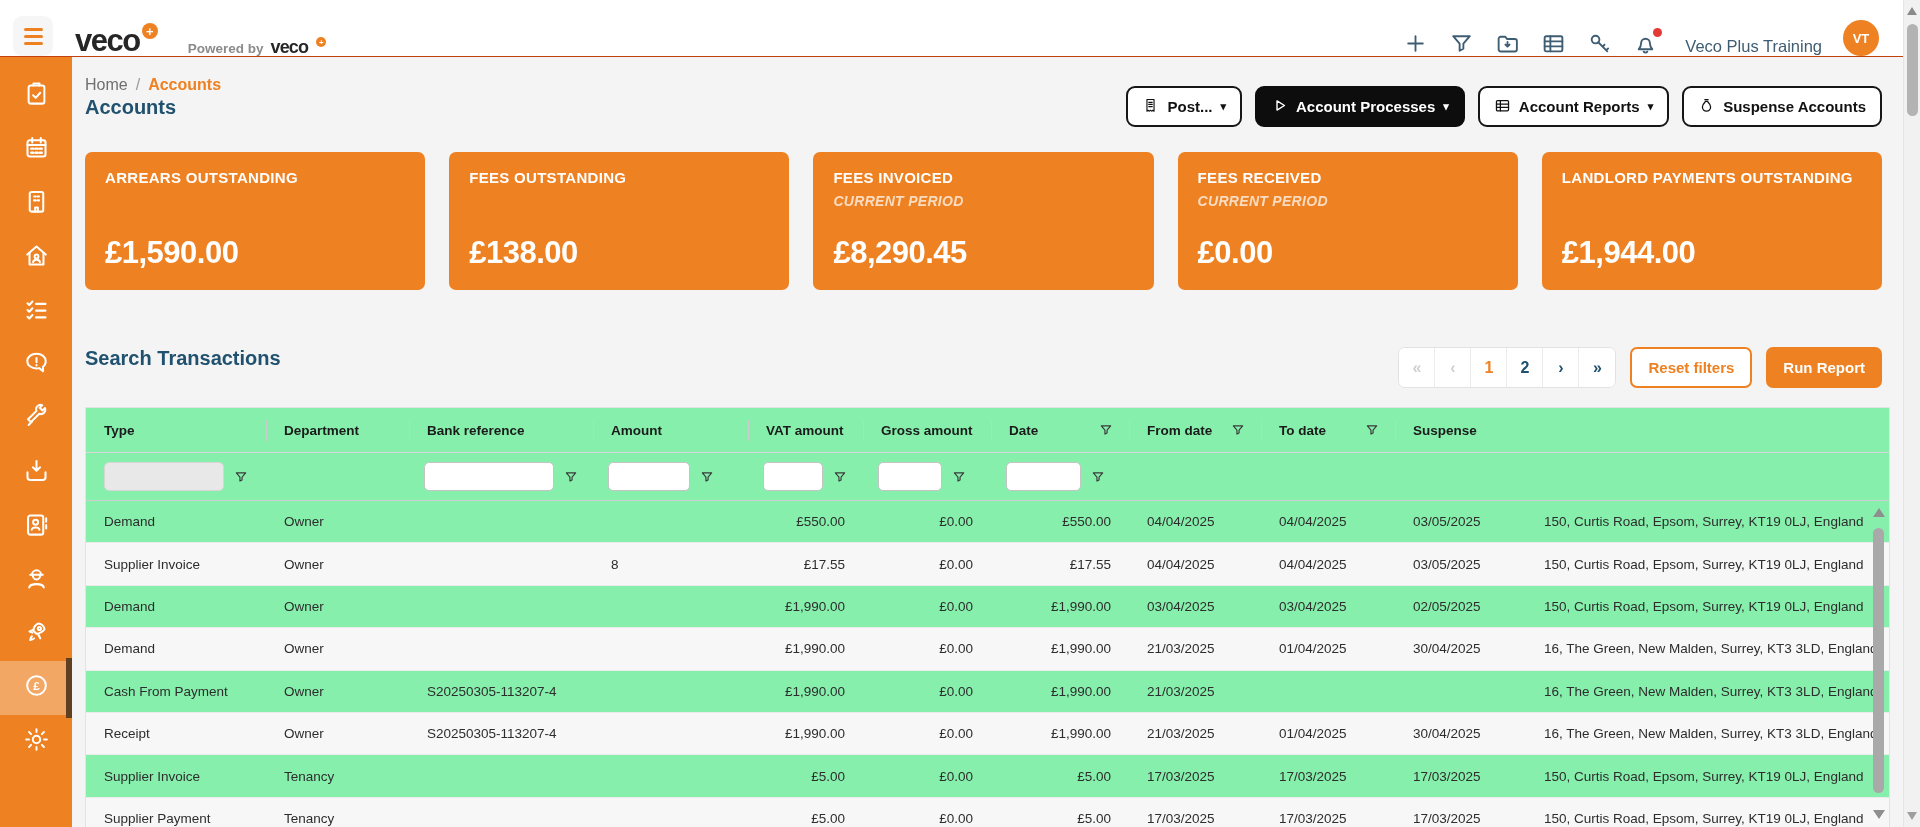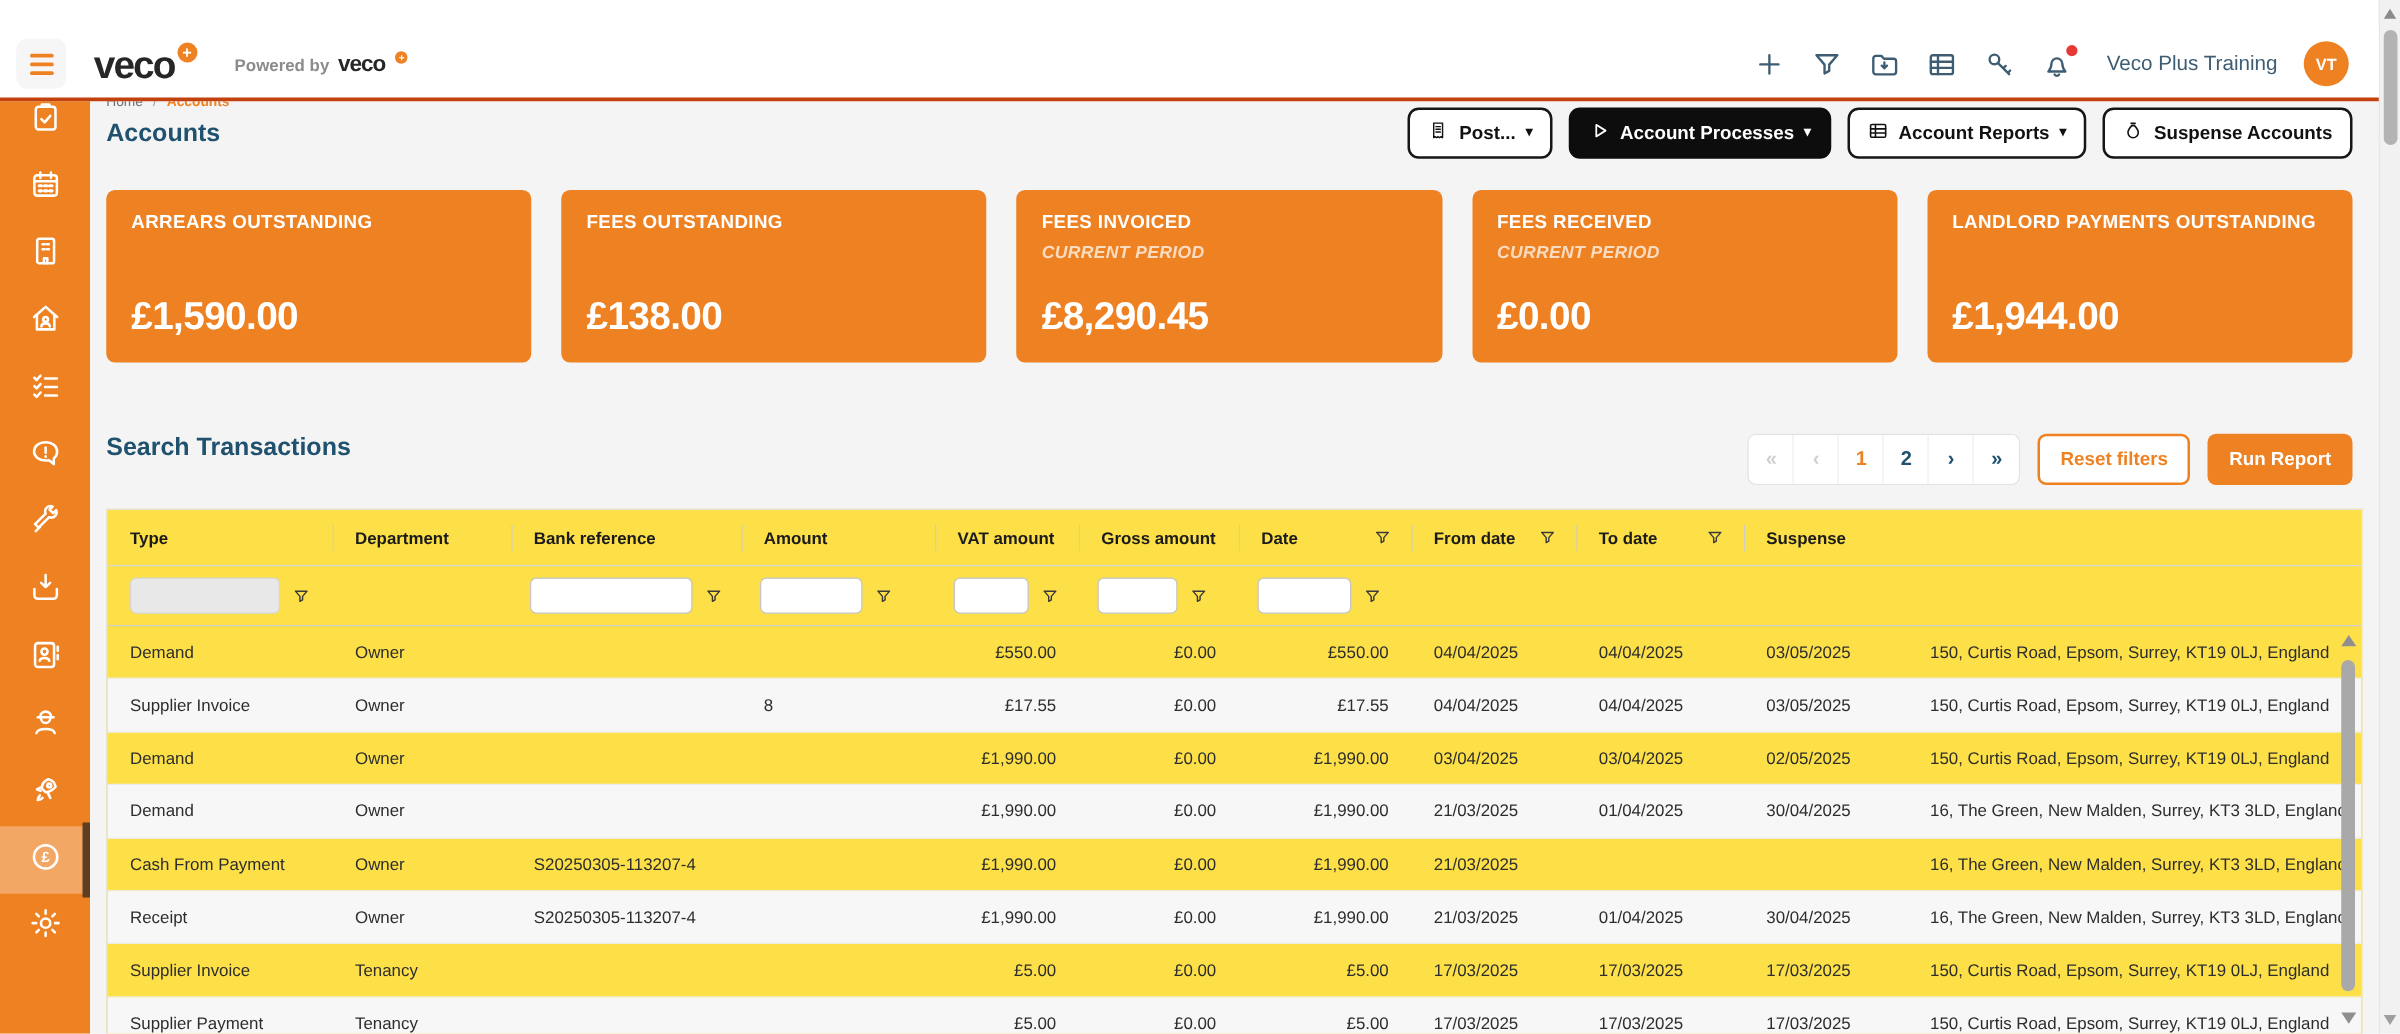--- a/index.html
+++ b/index.html
@@ -2,21 +2,21 @@
 <html><head>
 <meta charset="utf-8">
 <style>
   * { margin:0; padding:0; box-sizing:border-box; }
   html,body { width:1920px; height:827px; overflow:hidden; }
   body { font-family:"Liberation Sans", sans-serif; background:#fff; position:relative;
          --accent:#ee8122; --navy:#20516e; --alert:#e53935; }
 
   
   .topbar { position:absolute; left:0; top:0; width:1903px; height:57px; background:#fff;
-            border-bottom:3px solid #c2410c; display:flex; align-items:center; z-index:6;margin-top:24px; }
+            border-bottom:1px solid #c2410c; display:flex; align-items:flex-end; z-index:6; }
   .hamburger { width:40px; height:40px; margin-left:13px; background:#f6f6f6; border-radius:9px;
                display:flex; flex-direction:column; justify-content:center; align-items:center; gap:4px; cursor:pointer; }
   .hamburger span { width:19px; height:3px; background:var(--accent); border-radius:2px; }
   .logo { margin-left:22px; display:flex; align-items:flex-start; cursor:default; }
   .logo-text { font-size:31px; font-weight:800; color:#262626; letter-spacing:-1.5px; line-height:1; }
   .logo-plus { width:16px; height:16px; background:var(--accent); border-radius:50%; color:#fff;
                font-size:13px; font-weight:800; display:flex; align-items:center; justify-content:center; margin:-2px 0 0 2px; }
   .powered { margin-left:30px; display:flex; align-items:flex-start; gap:7px; }
   .powered-text { color:#8b8b8b; font-size:13.5px; margin-top:3px;font-weight:bold; }
   .powered-logo { font-size:18px; font-weight:800; color:#262626; letter-spacing:-.8px; line-height:1; }
@@ -35,21 +35,21 @@
   .sidebar { position:absolute; left:0; top:57px; width:72px; height:770px; background:var(--accent);
              display:flex; flex-direction:column; padding-top:12px; }
   .sb-item { width:72px; height:53.8px; display:flex; align-items:center; justify-content:center;
              color:#fff; cursor:pointer; position:relative; flex:none; }
   .sb-item svg { width:27px; height:27px; }
   .sb-item.active { background:rgba(255,255,255,.3); }
   .sb-item.active::after { content:""; position:absolute; right:0; top:-3px; bottom:-3px; width:6px; background:#5e3f22; }
 
   
   .main { position:absolute; left:72px; top:57px; width:1831px; height:770px; background:#f4f4f4; overflow:hidden; }
-  .breadcrumb { position:absolute; left:13px; top:19px; font-size:11px; display:flex; gap:8px; }
+  .breadcrumb { position:absolute; left:13px; top:19px; font-size:16px; display:flex; gap:8px; }
   .bc-home { color:#6f6f6f; cursor:pointer; }
   .bc-sep { color:#9a9a9a; }
   .bc-current { color:var(--accent); font-weight:700; }
   .page-title { position:absolute; left:13px; top:39px; font-size:20px; font-weight:800; color:var(--navy); }
 
   .toolbar { position:absolute; top:29px; right:21px; display:flex; gap:13px; height:41px; }
   .tbtn { display:flex; align-items:center; gap:8px; padding:0 14px; background:#fff; border:2px solid #161616;
           border-radius:9px; font-size:15px; font-weight:700; color:#111; cursor:pointer; font-family:inherit; }
   .tbtn svg { width:17px; height:17px; }
   .tbtn.primary { background:#0d0d0d; color:#fff; border-color:#0d0d0d; }
@@ -71,21 +71,21 @@
         font-weight:700; color:var(--navy); background:#fff; border-right:1px solid #ececec; cursor:pointer; }
   .pg:last-child { border-right:none; }
   .pg.disabled { color:#cfcfcf; }
   .pg.current { color:var(--accent); }
   .btn-outline { height:41px; padding:0 16px; background:#fff; border:2px solid var(--accent); color:var(--accent);
                  border-radius:7px; font-size:15px; font-weight:700; cursor:pointer; font-family:inherit; }
   .btn-solid { height:41px; padding:0 17px; background:var(--accent); border:none; color:#fff; border-radius:7px;
                font-size:15px; font-weight:700; cursor:pointer; font-family:inherit; }
 
   
-  .table { position:absolute; left:13px; top:350px; width:1805px; bottom:0; background:#fde047;
+  .table { position:absolute; left:13px; top:350px; width:1805px; bottom:0; background:#86efac;
            border:1px solid #e3e3e3; border-bottom:none; overflow:hidden; }
   .grid-cols { display:grid; grid-template-columns:180px 143px 184px 155px 115px 128px 138px 132px 134px 131px 1fr; }
   .thead { height:45px; border-bottom:1px solid #d8d8d8; }
   .th { display:flex; align-items:center; padding-left:18px; font-size:13.5px; font-weight:700; color:#1b1b1b;
         position:relative; cursor:pointer; overflow:hidden; white-space:nowrap; }
   .th:not(:first-child)::before { content:""; position:absolute; left:0; top:12px; height:21px; width:1px; background:#cccccc; }
   .hfunnel { margin-left:auto; margin-right:16px; width:14px; height:14px; color:#3a3a3a; flex:none; cursor:pointer; }
   .hfunnel svg { width:100%; height:100%; }
 
   .tfilter { height:48px; border-bottom:1px solid #cfcfcf; }

